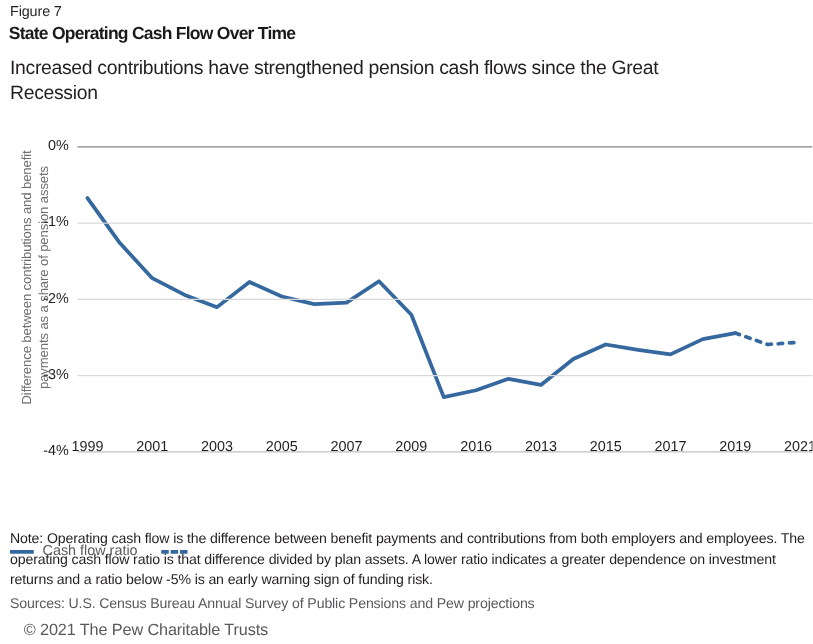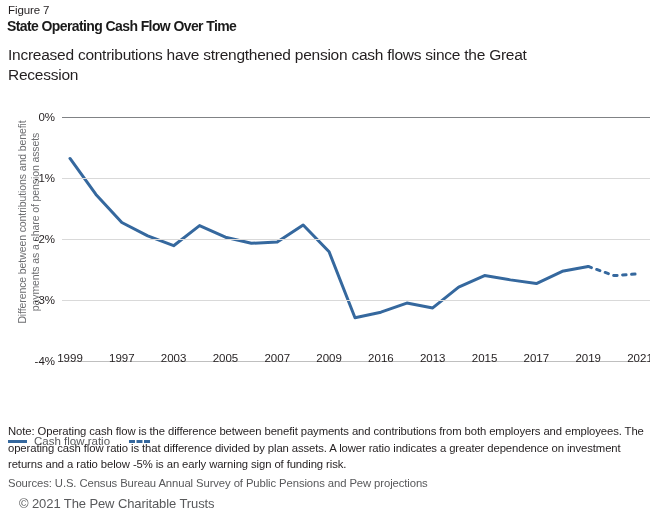--- a/index.html
+++ b/index.html
@@ -198,21 +198,21 @@
         <div class="ytick" style="top: 13px;">0%</div>
         <div class="gridline" style="top: 74px;"></div>
         <div class="ytick" style="top: 74px;">-1%</div>
         <div class="gridline" style="top: 135px;"></div>
         <div class="ytick" style="top: 135px;">-2%</div>
         <div class="gridline" style="top: 196px;"></div>
         <div class="ytick" style="top: 196px;">-3%</div>
         <div class="gridline base" style="top: 257px;"></div>
         <div class="ytick" style="top: 257px;">-4%</div>
         <div class="xtick" style="left: 8px;">1999</div>
-        <div class="xtick" style="left: 59.8182px;">1997</div>
+        <div class="xtick" style="left: 59.8182px;">2001</div>
         <div class="xtick" style="left: 111.636px;">2003</div>
         <div class="xtick" style="left: 163.455px;">2005</div>
         <div class="xtick" style="left: 215.273px;">2007</div>
         <div class="xtick" style="left: 267.091px;">2009</div>
         <div class="xtick" style="left: 318.909px;">2016</div>
         <div class="xtick" style="left: 370.727px;">2013</div>
         <div class="xtick" style="left: 422.545px;">2015</div>
         <div class="xtick" style="left: 474.364px;">2017</div>
         <div class="xtick" style="left: 526.182px;">2019</div>
         <div class="xtick" style="left: 578px;">2021</div>

